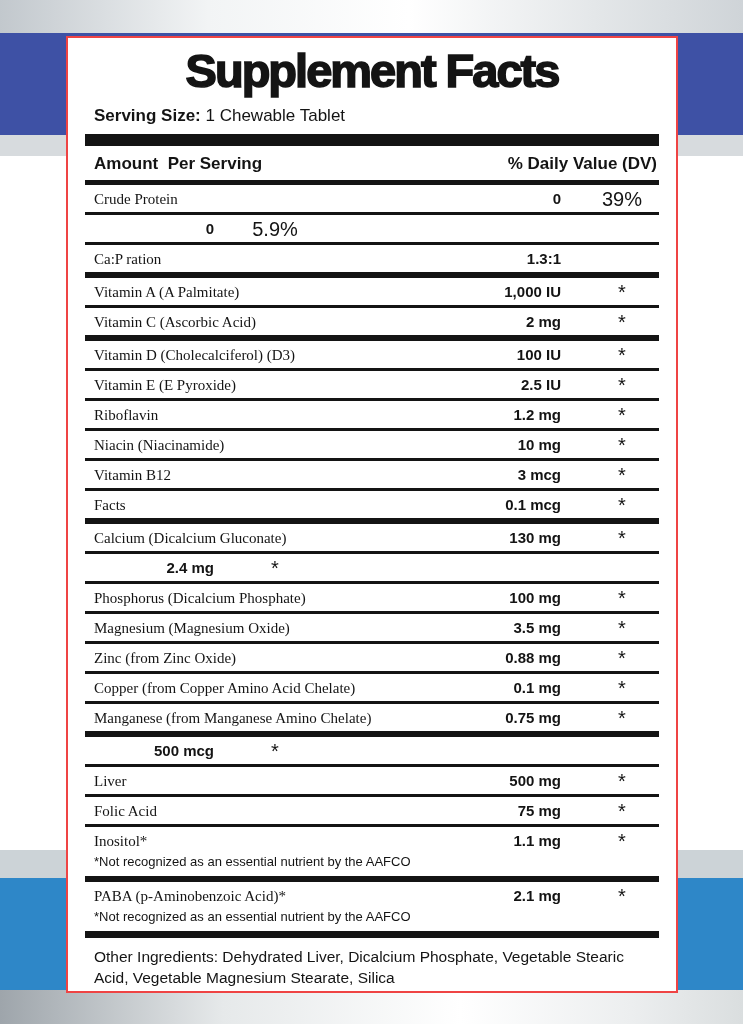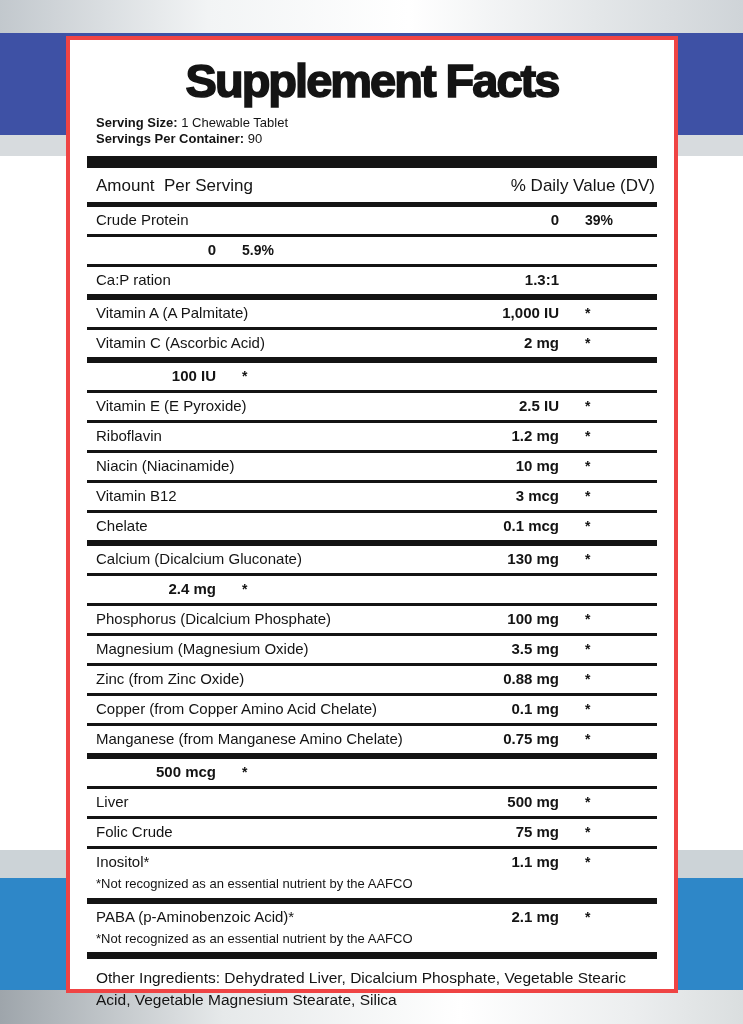--- a/index.html
+++ b/index.html
@@ -18,58 +18,58 @@
   .band-gray-top      { top:135px;height:21px;  background:#d7dbde; }
   .band-gray-bottom   { top:850px;height:28px;  background:#ccd3d7; }
   .band-blue-bottom   { top:878px;height:112px; background:#2e87c8; }
   .band-silver-bottom { top:990px;height:34px;  background:linear-gradient(90deg,#9ea5ab 0%,#e6e9ea 30%,#ffffff 62%,#eceeef 85%,#dadedf 100%); }
 
   
   .panel {
     position:absolute; left:66px; top:36px;
     width:612px; height:957px;
     background:#ffffff;
-    border:4px solid #ef4444;
-    padding:8px 17px;
+    border:2px solid #ef4444;
+    padding:0 17px;
     z-index:2;
   }
   .title {
     text-align:center;
     font-size:47px;
     font-weight:bold;
     letter-spacing:-2px;
     -webkit-text-stroke:1.6px #141414;
     padding-top:7px;
     line-height:1.1;
   }
-  .serving { font-size:13px; line-height:1.28; margin-top:8px; padding-left:9px; }
+  .serving { font-size:17px; line-height:1.28; margin-top:8px; padding-left:9px; }
   .b { font-weight:bold; }
   .bar-thick { height:12px; background:#141414; margin-top:8px; }
   .hdr {
     display:flex; justify-content:space-between; 
-    font-weight:normal; font-size:17px;
+    font-weight:bold; font-size:17px;
     padding:8px 2px 6px 9px;
     white-space:pre;
     gap:48px;
   }
   .bar-hdr { height:5px; background:#141414; }
 
   
   .row-wrap { border-bottom:3px solid #141414; }
   .row-wrap.sep-group { border-bottom-width:6px; }
   .row-wrap.sep-heavy { border-bottom-width:7px; }
   .row {
     display:flex; align-items:center;
     padding:4px 2px 4px 9px;
     min-height:27px;
     font-size:15px; line-height:18px;
   }
-  .name { flex:1; padding-right:6px; }
+  .name { flex:1; padding-right:6px;font-family:Liberation Serif, serif; }
   .amt  { width:120px; text-align:right; font-weight:bold; white-space:nowrap; }
-  .dv   { width:70px; margin-left:26px; text-align:left; font-weight:bold; font-size:14px; }
+  .dv   { width:70px; margin-left:26px; text-align:center; font-weight:normal; font-size:20px; }
   .note { font-size:13px; padding:0 2px 6px 9px; line-height:1.2; }
 
   .other { font-size:15.5px; line-height:1.4; padding:8px 2px 9px 9px; }
 </style>
 </head>
 <body>
 
 <div class="band band-silver-top"></div>
 <div class="band band-blue-top"></div>
 <div class="band band-gray-top"></div>
@@ -79,24 +79,20 @@
 
 <div class="panel">
 
   <div class="title">Supplement Facts</div>
 
   <div class="serving">
     <div>
       <span class="b">Serving Size:</span>
       <span>1 Chewable Tablet</span>
     </div>
-    <div>
-      <span class="b">Servings Per Container:</span>
-      <span>90</span>
-    </div>
   </div>
 
   <div class="bar-thick"></div>
 
   <div class="hdr">
     <span>Amount  Per Serving</span>
     <span>% Daily Value (DV)</span>
   </div>
 
   <div class="bar-hdr"></div>
@@ -136,20 +132,21 @@
       <div class="row-wrap sep-group">
     <div class="row">
       <span class="name">Vitamin C (Ascorbic Acid)</span>
       <span class="amt">2 mg</span>
       <span class="dv">*</span>
     </div>
 
   </div>
       <div class="row-wrap sep-normal">
     <div class="row">
+      <span class="name">Vitamin D (Cholecalciferol) (D3)</span>
       <span class="amt">100 IU</span>
       <span class="dv">*</span>
     </div>
 
   </div>
       <div class="row-wrap sep-normal">
     <div class="row">
       <span class="name">Vitamin E (E Pyroxide)</span>
       <span class="amt">2.5 IU</span>
       <span class="dv">*</span>
@@ -175,21 +172,21 @@
       <div class="row-wrap sep-normal">
     <div class="row">
       <span class="name">Vitamin B12</span>
       <span class="amt">3 mcg</span>
       <span class="dv">*</span>
     </div>
 
   </div>
       <div class="row-wrap sep-group">
     <div class="row">
-      <span class="name">Chelate</span>
+      <span class="name">Facts</span>
       <span class="amt">0.1 mcg</span>
       <span class="dv">*</span>
     </div>
 
   </div>
       <div class="row-wrap sep-normal">
     <div class="row">
       <span class="name">Calcium (Dicalcium Gluconate)</span>
       <span class="amt">130 mg</span>
       <span class="dv">*</span>
@@ -253,21 +250,21 @@
       <div class="row-wrap sep-normal">
     <div class="row">
       <span class="name">Liver</span>
       <span class="amt">500 mg</span>
       <span class="dv">*</span>
     </div>
 
   </div>
       <div class="row-wrap sep-normal">
     <div class="row">
-      <span class="name">Folic Crude</span>
+      <span class="name">Folic Acid</span>
       <span class="amt">75 mg</span>
       <span class="dv">*</span>
     </div>
 
   </div>
       <div class="row-wrap sep-group">
     <div class="row">
       <span class="name">Inositol*</span>
       <span class="amt">1.1 mg</span>
       <span class="dv">*</span>

